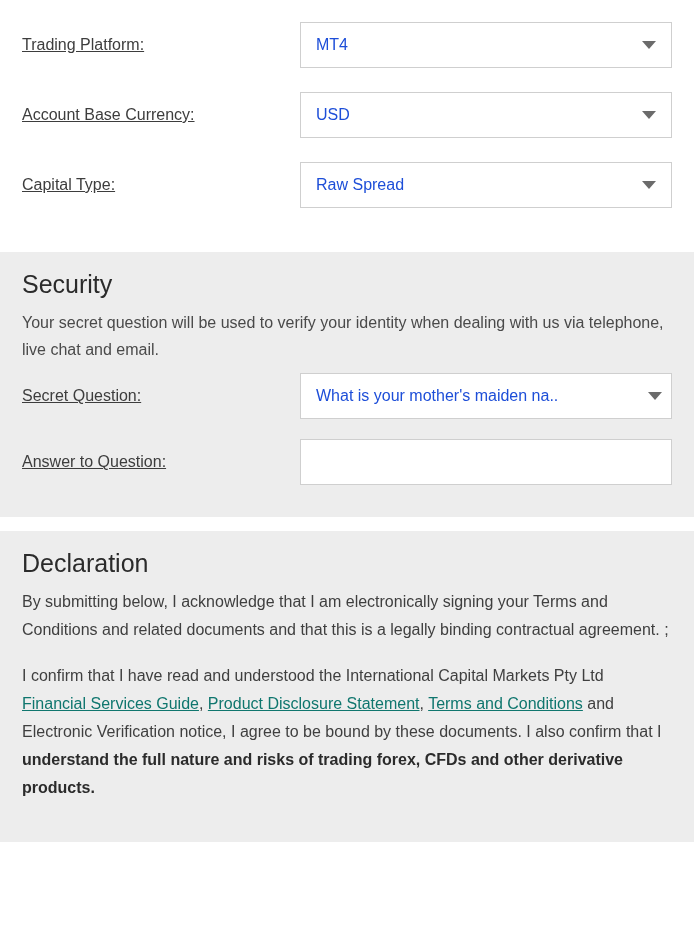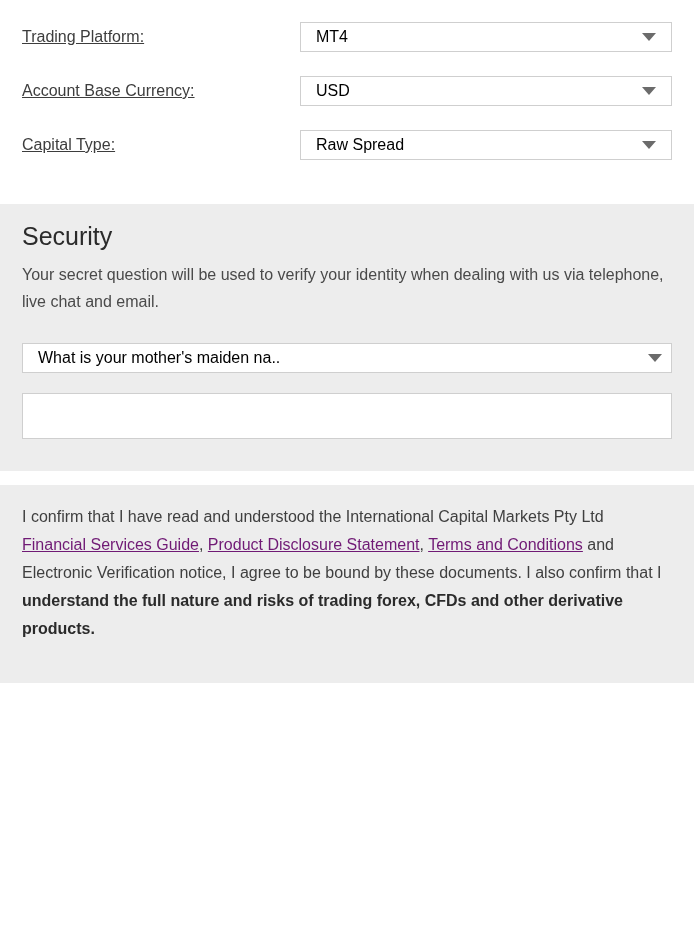--- a/index.html
+++ b/index.html
@@ -23,28 +23,28 @@
       color: #3d3d3d;
       font-size: 16px;
       text-decoration: underline;
     }
     .select-wrap {
       position: relative;
       flex: 1;
     }
     .faux-select {
       width: 100%;
-      height: 30px;
+      height: 46px;
       border: 1px solid #cfcfcf;
       background: #fff;
       padding: 0 40px 0 15px;
       display: flex;
       align-items: center;
       font-size: 16px;
-      color: #000000;
+      color: #1d4ed8;
       cursor: pointer;
     }
     .faux-select.small-pad { padding-right: 28px; }
     .caret {
       position: absolute;
       right: 16px;
       top: 50%;
       transform: translateY(-50%);
       width: 0; height: 0;
       border-left: 7px solid transparent;
@@ -67,40 +67,39 @@
     .panel h3 {
       font-size: 19px;
       font-weight: 400;
       color: #333;
       margin-bottom: 16px;
     }
     .desc {
       font-size: 16px;
       color: #4a4a4a;
       line-height: 1.7;
-      margin-bottom: 18px;
     }
     .panel .form-row { padding: 10px 0; }
     .text-input {
       width: 100%;
       height: 46px;
       border: 1px solid #cfcfcf;
       background: #fff;
       padding: 0 15px;
       font-size: 16px;
       font-family: inherit;
     }
     .declaration p {
       font-size: 16px;
       color: #3f3f3f;
       line-height: 1.75;
       margin-bottom: 18px;
     }
     .declaration a {
-      color: #701a75;
+      color: #0f766e;
       text-decoration: underline;
     }
     .declaration strong { font-weight: 700; color: #2b2b2b; }
     .sec-select .faux-select { font-size: 16px; }
   </style>
 </head>
 <body>
 
 <div class="top-section">
 
@@ -128,30 +127,34 @@
     </div>
   </div>
 
 </div>
 
 <div class="panel">
   <h2>Security</h2>
   <p class="desc">Your secret question will be used to verify your identity when dealing with us via telephone, live chat and email.</p>
 
   <div class="form-row">
+    <div class="form-label">Secret Question:</div>
     <div class="select-wrap sec-select">
       <div class="faux-select small-pad">What is your mother's maiden na..</div>
       <div class="caret tight"></div>
     </div>
   </div>
 
   <div class="form-row">
+    <div class="form-label">Answer to Question:</div>
     <div class="select-wrap">
       <input type="text" class="text-input" value="" style="">
     </div>
   </div>
 </div>
 
 <div class="panel declaration">
+  <h2>Declaration</h2>
+  <p>By submitting below, I acknowledge that I am electronically signing your Terms and Conditions and related documents and that this is a legally binding contractual agreement. ;</p>
   <p>
     <span>I confirm that I have read and understood the International Capital Markets Pty Ltd </span><a href="#">Financial Services Guide</a><span>, </span><a href="#">Product Disclosure Statement</a><span>, </span><a href="#">Terms and Conditions</a><span> and Electronic Verification notice, I agree to be bound by these documents. I also confirm that I </span><strong>understand the full nature and risks of trading forex, CFDs and other derivative products.</strong>
   </p>
 </div>
 
 </body></html>

